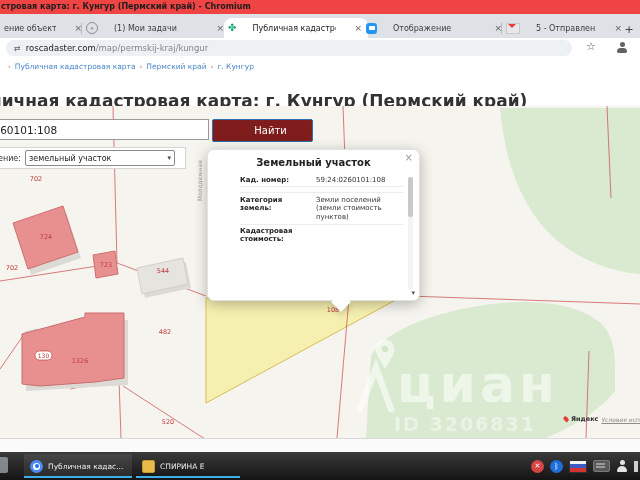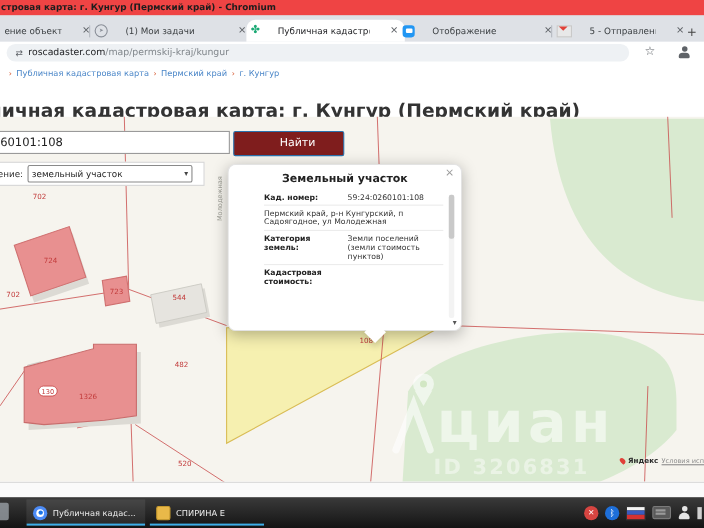--- a/index.html
+++ b/index.html
@@ -255,21 +255,20 @@
       <div class="popup-tail"></div>
       <div class="popup-inner">
         <span class="popup-close">×</span>
         <div class="popup-title">Земельный участок</div>
         <div class="popup-table">
           <div class="prow">
             <span class="plabel">Кад. номер:</span>
             <span class="pvalue">59:24:0260101:108</span>
           </div>
           <div class="prow">
-            <span class="pvalue">Пермский край, р-н Кунгурский, п Садоягодное, ул Молодежная</span>
           </div>
           <div class="prow">
             <span class="plabel">Категория земель:</span>
             <span class="pvalue">Земли поселений (земли стоимость пунктов)</span>
           </div>
           <div class="prow">
             <span class="plabel">Кадастровая стоимость:</span>
           </div>
 
         </div>

